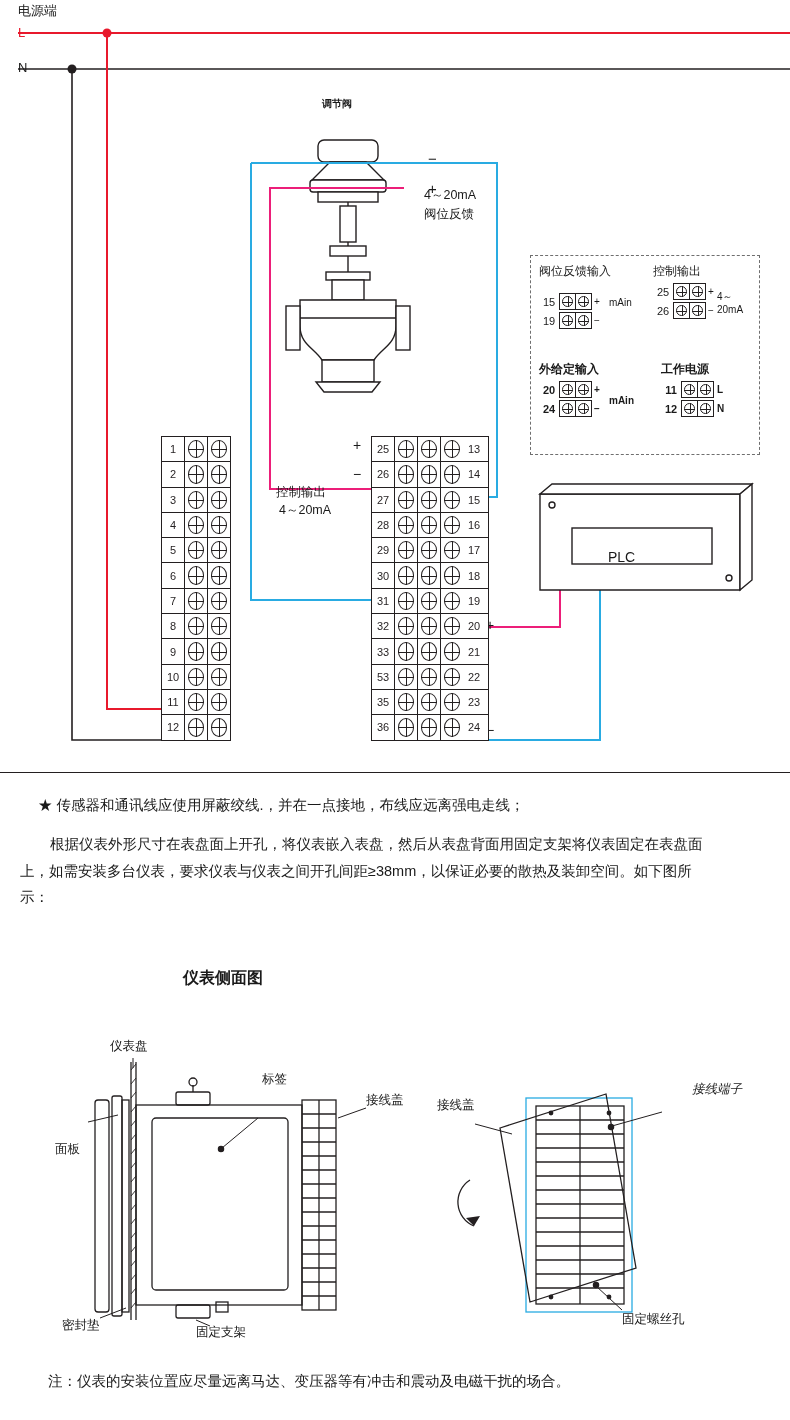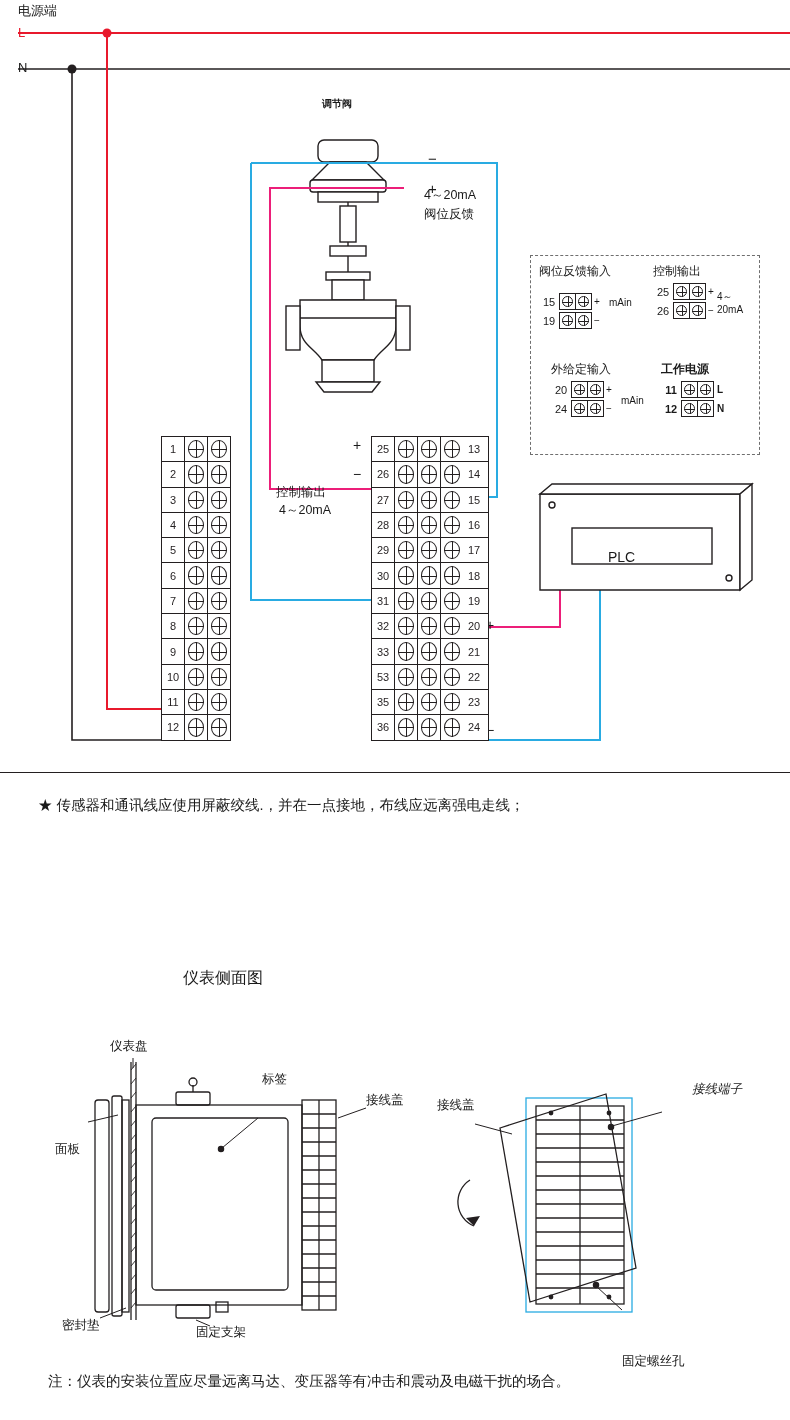--- a/index.html
+++ b/index.html
@@ -453,21 +453,21 @@
             </span>
             <span class="lc">
               <span class="o"></span>
             </span>
           </span>
         <span class="tiny" style="margin-left:2px;">−</span>
       </div>
       <div class="tiny abs" style="left:64px;top:26px;">4～20mA</div>
     </div>
 
-    <div class="abs" style="left:20px;top:106px;">
+    <div class="abs" style="left:8px;top:106px;font-weight:bold;">
       <div class="txt" style="font-size:12px;margin-bottom:5px;">外给定输入</div>
       <div class="legend-term">
         <span class="legend-num">20</span>
         <span class="legend-cells">
             <span class="lc">
               <span class="o"></span>
             </span>
             <span class="lc">
               <span class="o"></span>
             </span>
@@ -518,23 +518,24 @@
     </div>
   </div>
 </div>
 
 <div class="abs" style="left:0;top:772px;width:790px;">
   <hr class="sep">
 </div>
 
 <div class="abs" style="left:38px;top:795px;width:720px;">
   <div class="note-line" style="margin-bottom:14px;">★ 传感器和通讯线应使用屏蔽绞线.，并在一点接地，布线应远离强电走线；</div>
+  <div class="para" style="margin-left:-18px;text-indent:30px;width:700px;">根据仪表外形尺寸在表盘面上开孔，将仪表嵌入表盘，然后从表盘背面用固定支架将仪表固定在表盘面上，如需安装多台仪表，要求仪表与仪表之间开孔间距≥38mm，以保证必要的散热及装卸空间。如下图所示：</div>
 </div>
 
-<div class="abs" style="left:183px;top:968px;font-size:16px;font-weight:normal;">仪表侧面图</div>
+<div class="abs" style="left:183px;top:968px;font-size:16px;font-weight:bold;">仪表侧面图</div>
 
 <svg id="side-svg" viewBox="0 0 790 300">
   <g stroke="#231f20" fill="none" stroke-width="1.3">
 
     <line x1="136" y1="32" x2="136" y2="290" stroke-width="1.3"></line>
     <line x1="131" y1="32" x2="131" y2="290" stroke-width="1.3"></line>
 
     <g stroke-width="0.9">
       <line x1="131" y1="40" x2="136" y2="34"></line>
         <line x1="131" y1="54" x2="136" y2="48"></line>
@@ -639,15 +640,15 @@
 </svg>
 
 <div class="abs txt" style="left:110px;top:1039px;font-size:12.5px;">仪表盘</div>
 <div class="abs txt" style="left:55px;top:1098px;font-size:12.5px;margin-top:44px;">面板</div>
 <div class="abs txt" style="left:262px;top:1072px;font-size:12.5px;">标签</div>
 <div class="abs txt" style="left:366px;top:1093px;font-size:12.5px;">接线盖</div>
 <div class="abs txt" style="left:437px;top:1098px;font-size:12.5px;">接线盖</div>
 <div class="abs txt" style="left:692px;top:1082px;font-size:12.5px;font-style:italic;">接线端子</div>
 <div class="abs txt" style="left:62px;top:1318px;font-size:12.5px;">密封垫</div>
 <div class="abs txt" style="left:196px;top:1325px;font-size:12.5px;">固定支架</div>
-<div class="abs txt" style="left:622px;top:1312px;font-size:12.5px;margin-top:42px;">固定螺丝孔</div>
+<div class="abs txt" style="left:622px;top:1312px;font-size:12.5px;">固定螺丝孔</div>
 
 <div class="abs" style="left:48px;top:1372px;font-size:14.5px;">注：仪表的安装位置应尽量远离马达、变压器等有冲击和震动及电磁干扰的场合。</div>
 
 </body></html>

